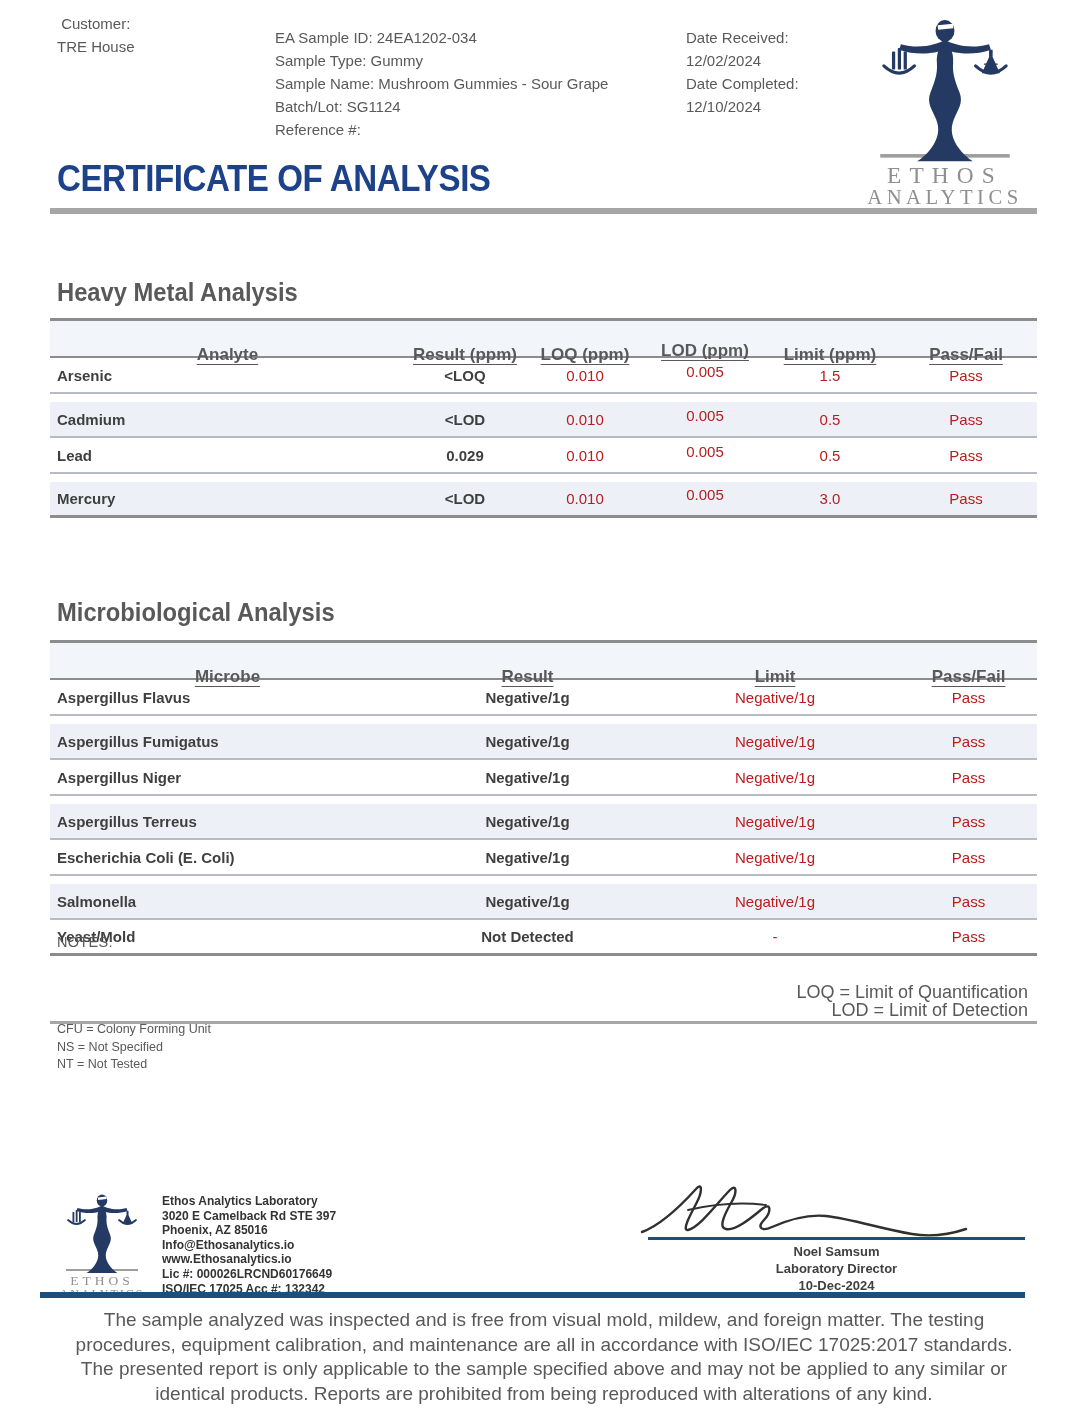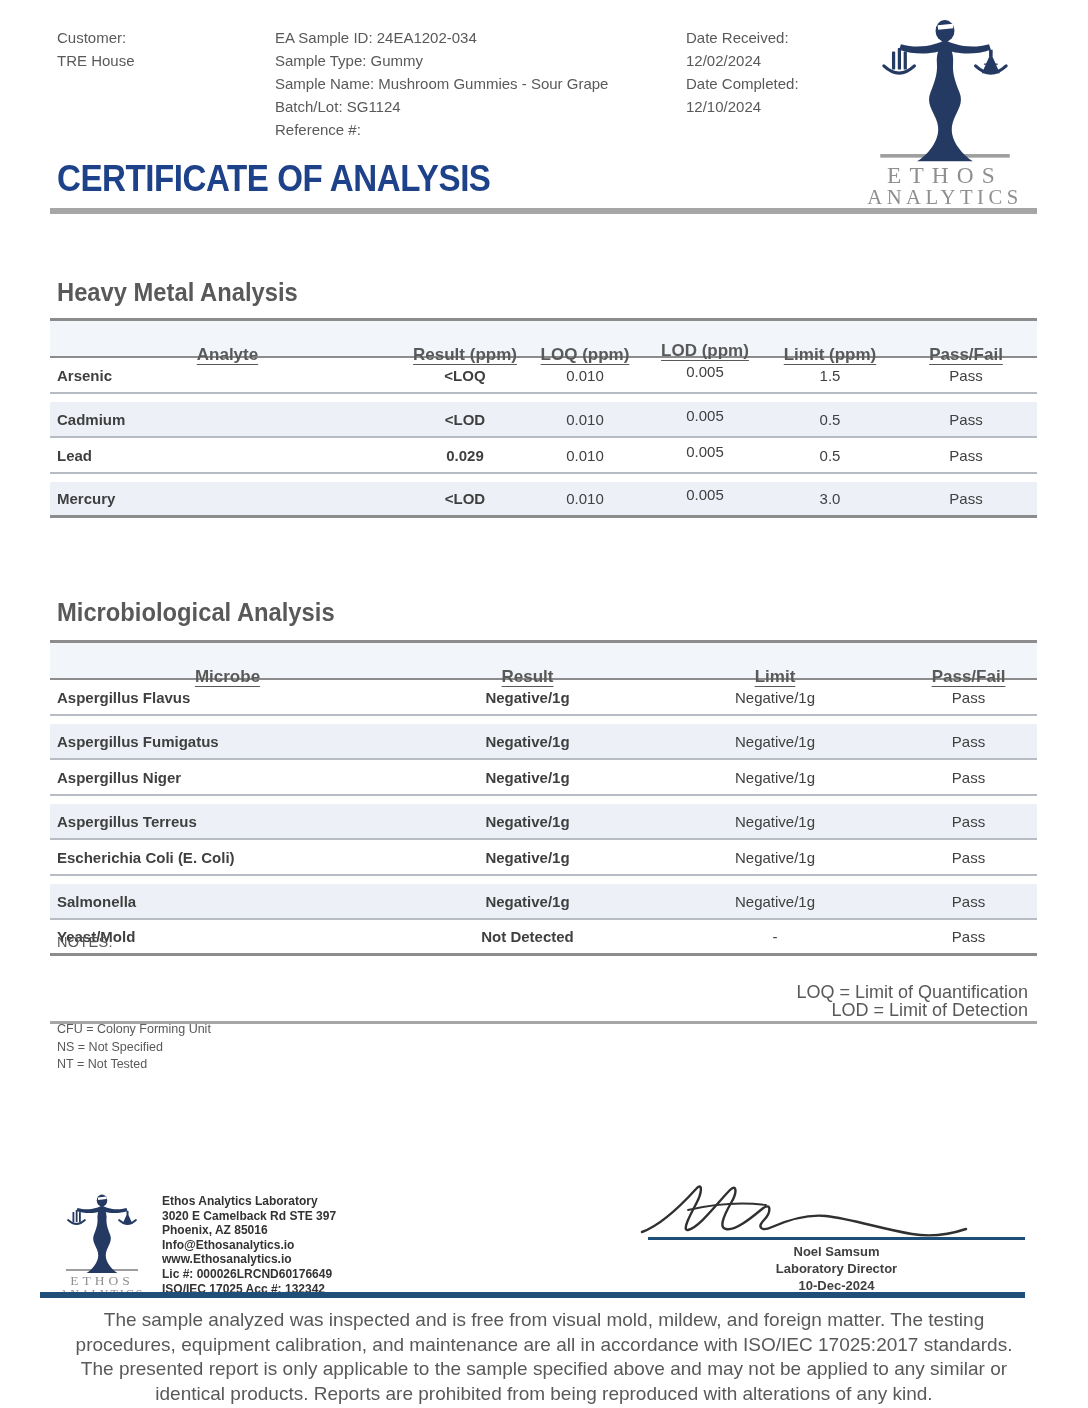--- a/index.html
+++ b/index.html
@@ -3,21 +3,21 @@
 <meta charset="utf-8">
 <style>
   * { margin:0; padding:0; box-sizing:border-box; }
   body { background:#ffffff; font-family:"Liberation Sans", sans-serif; }
   .page { position:relative; width:1088px; height:1408px; background:#fff; overflow:hidden; }
 
   .abs { position:absolute; }
 
   
   .info-block { font-size:15px; color:#595959; line-height:23px; }
-  .customer-block { left:57px; top:26px; }
+  .customer-block { left:57px; top:12px;text-align:center; }
   .sample-block { left:275px; top:26px; }
   .dates-block { left:686px; top:26px; }
 
   
   .logo-top { left:855px; top:12px; width:180px; text-align:center; }
   .logo-bottom { left:52px; top:1190px; width:100px; }
 
   
   .title { left:57px; top:158px; font-size:36px; font-weight:bold; color:#1e4289;
            letter-spacing:-0.5px; transform:scaleX(0.92); transform-origin:left center; white-space:nowrap; }
@@ -35,21 +35,21 @@
   .micro-table { top:640px; }
   .hm-grid { display:grid; grid-template-columns:355px 120px 120px 120px 130px 1fr; }
   .micro-grid { display:grid; grid-template-columns:355px 245px 250px 1fr; }
   .t-header { height:40px; align-items:center; background:#f2f5f9;
               border-top:3px solid #8c8c8c; border-bottom:2px solid #8c8c8c; }
   .t-header span { justify-self:center; font-size:17px; font-weight:bold; color:#595959;
                    text-decoration:underline; text-underline-offset:4px;margin-top:24px; }
   .t-row { height:36px; align-items:center; border-bottom:2px solid #b7bcc4; background:#fff; }
   .t-row.alt { background:#edf1f7;margin-top:8px; }
   .t-row.last { border-bottom:3px solid #8c8c8c; }
-  .cell { justify-self:center; font-size:15px; color:#404040; }
+  .cell { justify-self:center; font-size:15px; color:#b91c1c; }
   .cell.bold { font-weight:bold; color:#3f3f3f; }
   .cell.cell-name { justify-self:start; padding-left:7px; font-weight:bold; color:#3f3f3f; }
   .lod-shift { transform:translateY(-4px); }
 
   
   .notes-label { left:57px; top:934px; font-size:14.5px; color:#595959; letter-spacing:0.3px; }
   .notes-left { left:57px; top:973px; font-size:12.5px; color:#595959; line-height:17.5px;margin-top:48px; }
   .notes-right { left:628px; top:984px; width:400px; text-align:right; font-size:18px; color:#595959; line-height:17.5px; }
   .notes-rule { left:50px; top:1021px; width:987px; height:3px; background:#a6a6a6; }
 

